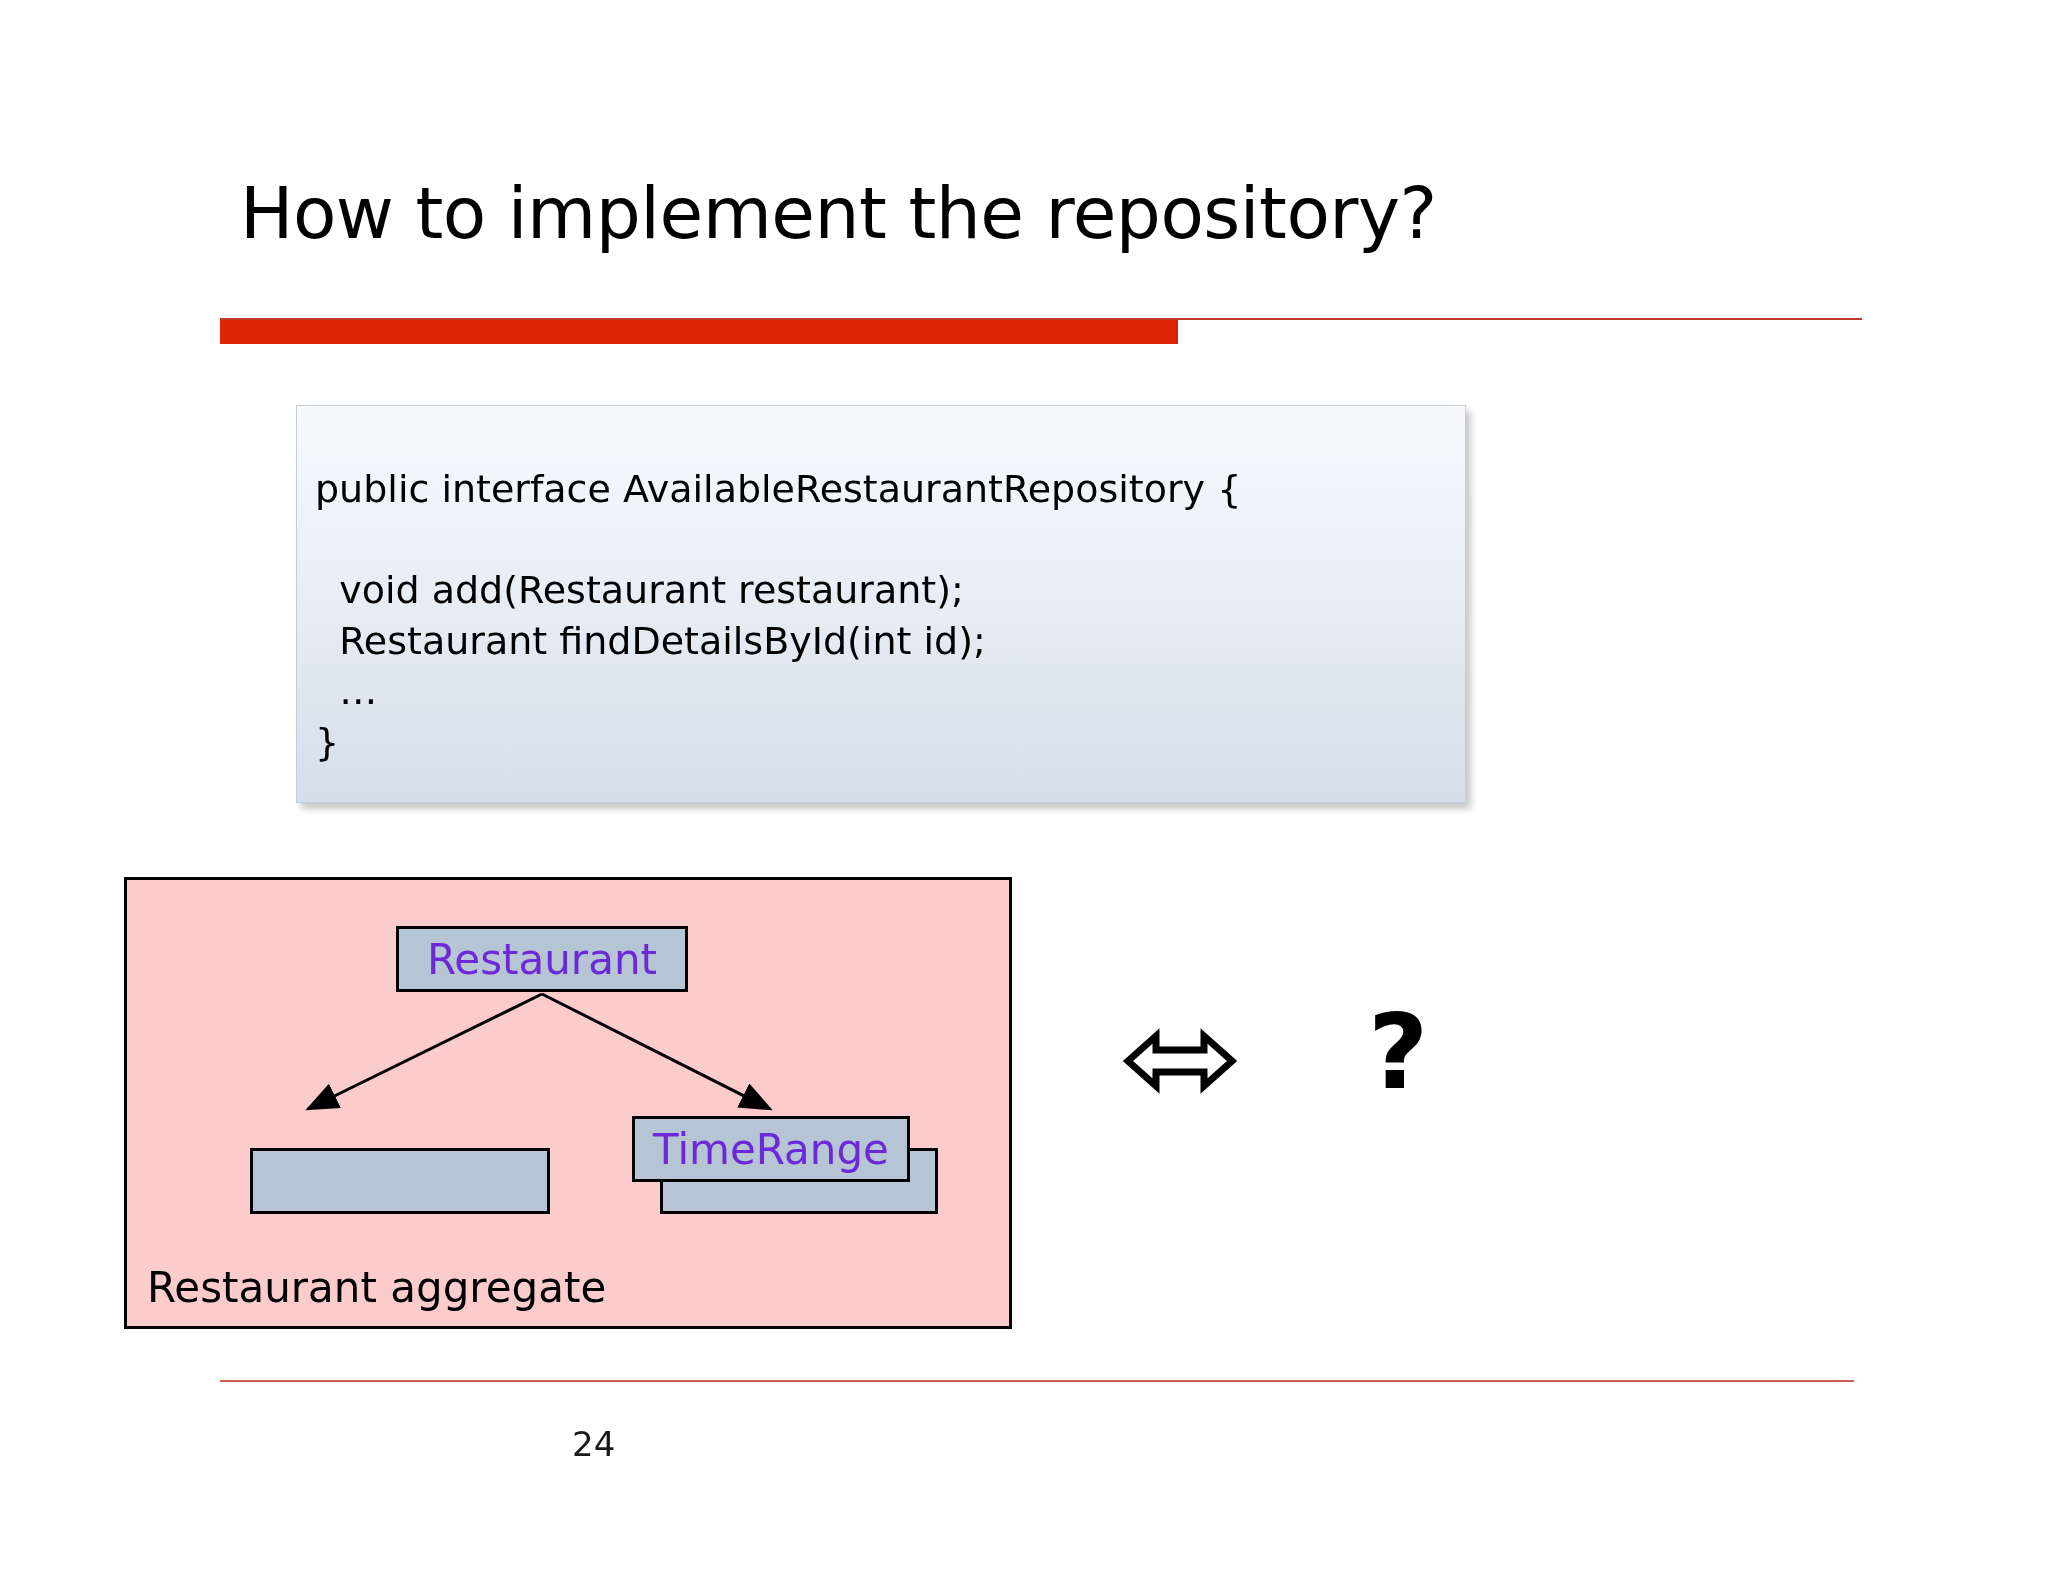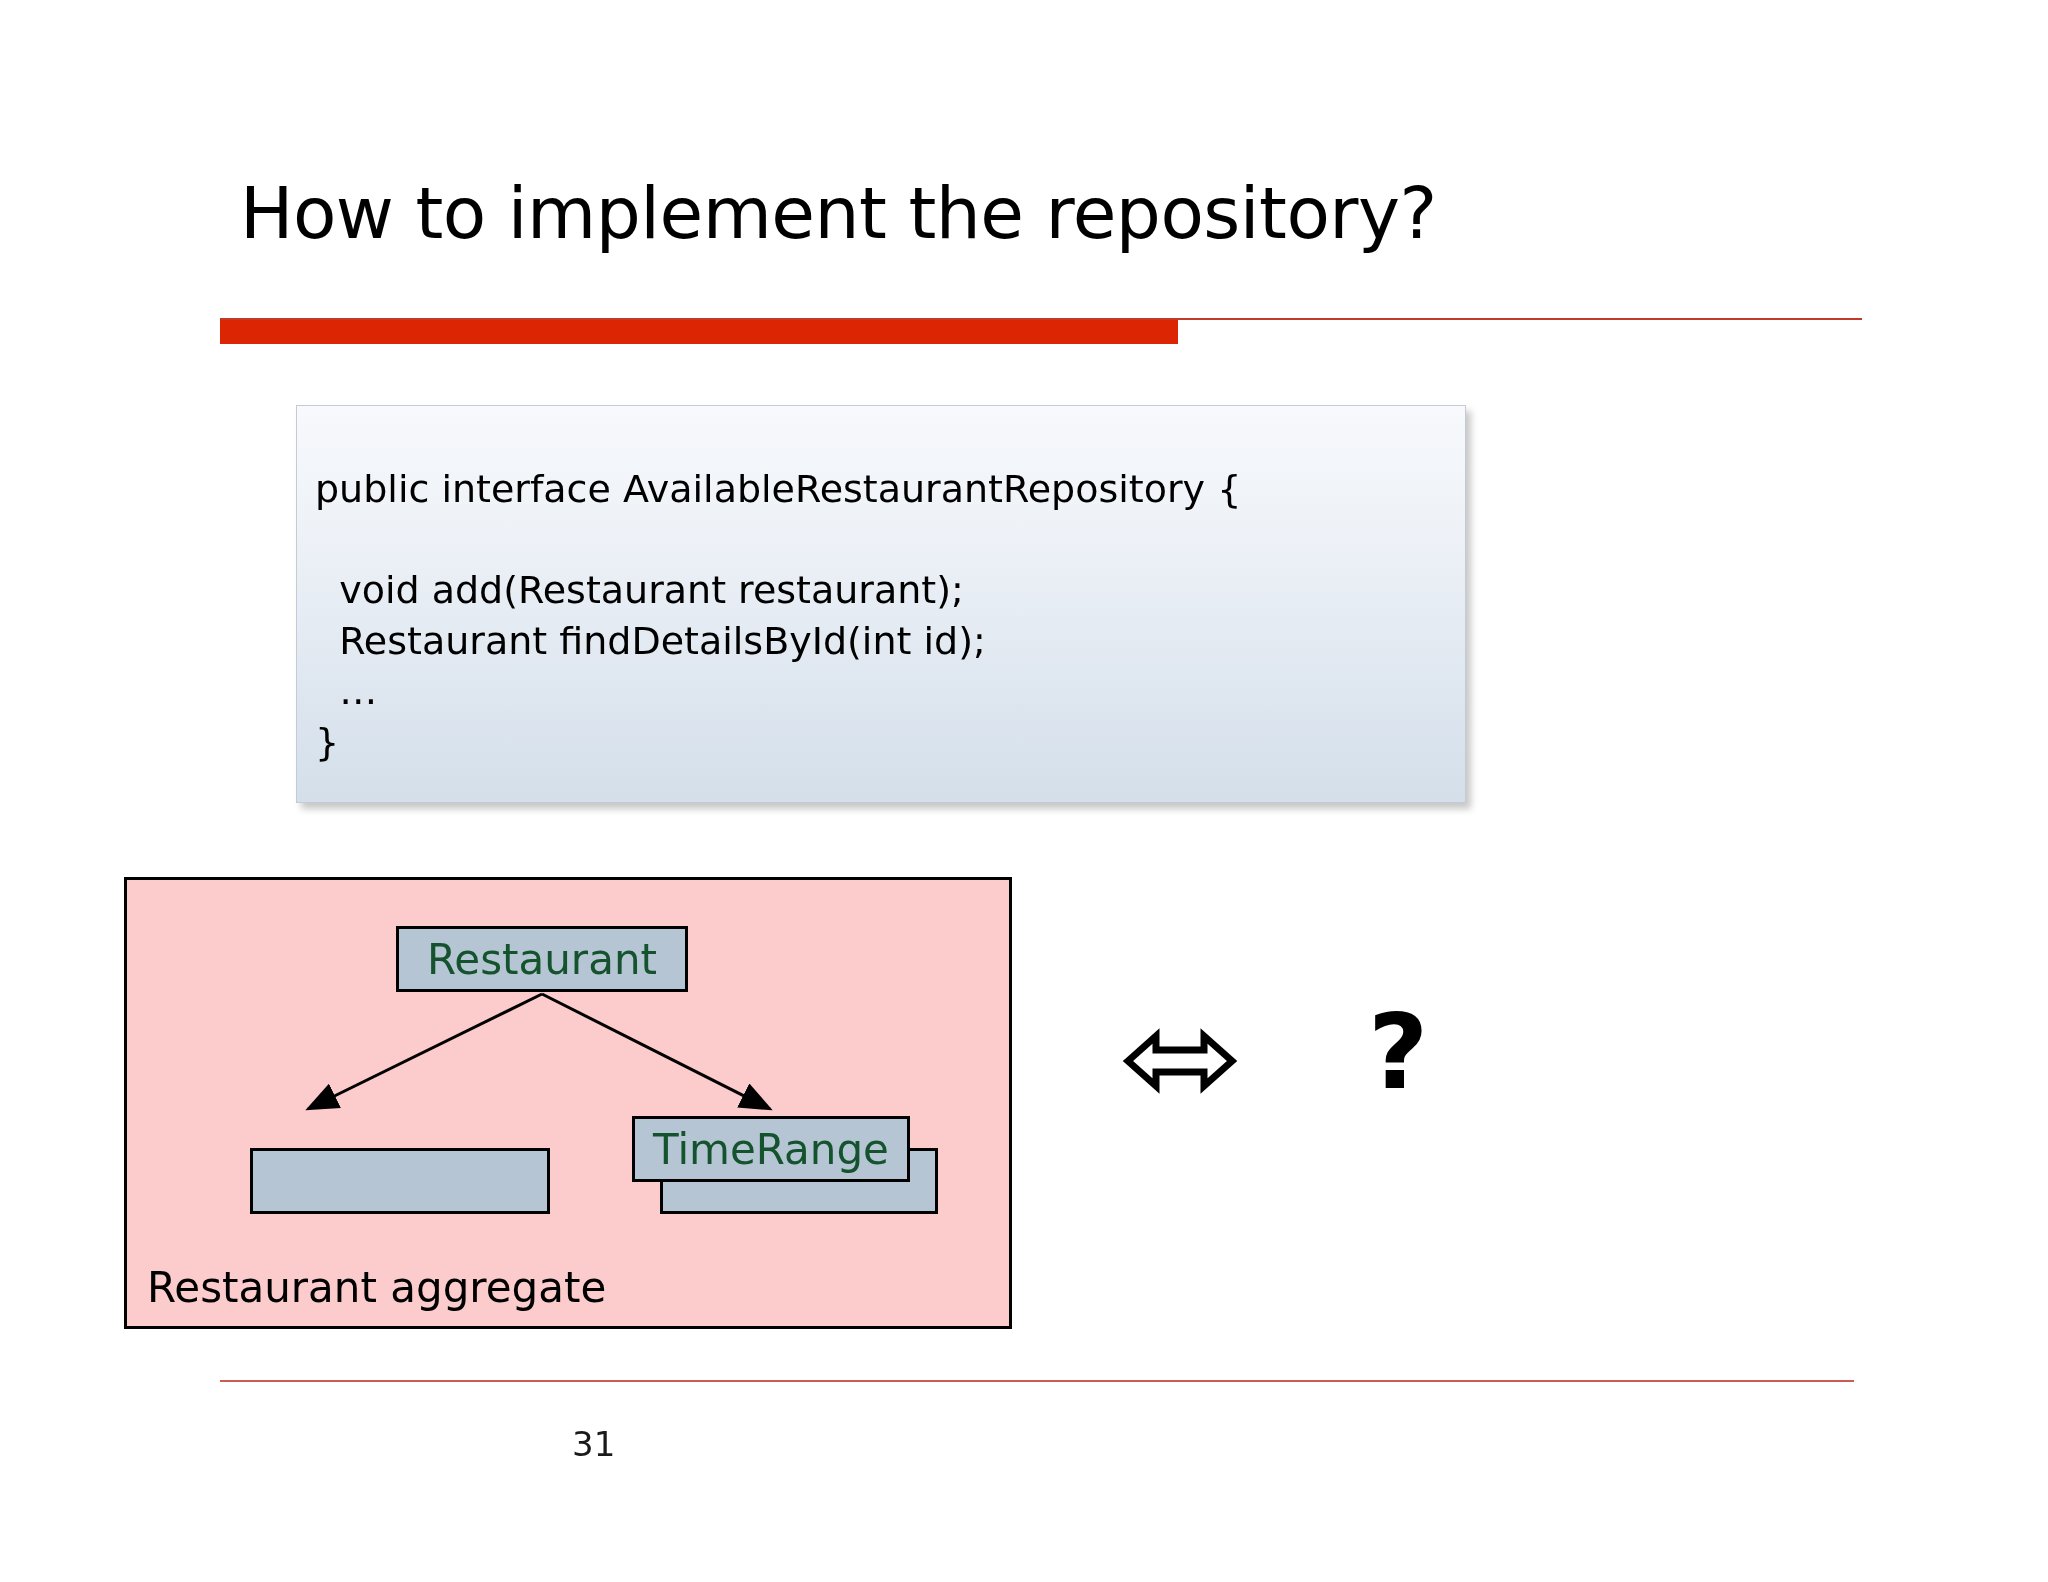--- a/index.html
+++ b/index.html
@@ -106,21 +106,21 @@
   
   .class-box {
     position: absolute;
     background: #B5C5D4;
     border: 3px solid #000000;
     box-sizing: border-box;
     display: flex;
     align-items: center;
     justify-content: center;
     font-size: 42px;
-    color: #14532d;
+    color: #6d28d9;
     font-family: "DejaVu Sans", sans-serif;
     white-space: nowrap;
     z-index: 3;
   }
   .class-box-back {
     position: absolute;
     background: #B5C5D4;
     border: 3px solid #000000;
     box-sizing: border-box;
     z-index: 2;
@@ -249,15 +249,15 @@
 
   <div id="box-menuitem" class="class-box">TimeRange</div>
 
   <svg id="equiv-arrow" viewBox="0 0 120 90">
     <path d="M8,45 L36,20 L36,34 L84,34 L84,20 L112,45 L84,70 L84,56 L36,56 L36,70 Z" fill="none" stroke="#000000" stroke-width="7" stroke-linejoin="miter"></path>
   </svg>
 
   <div id="question-mark">?</div>
 
   <div id="footer-rule"></div>
-  <div id="page-number">31</div>
+  <div id="page-number">24</div>
 
 </div>
 
 </body></html>

